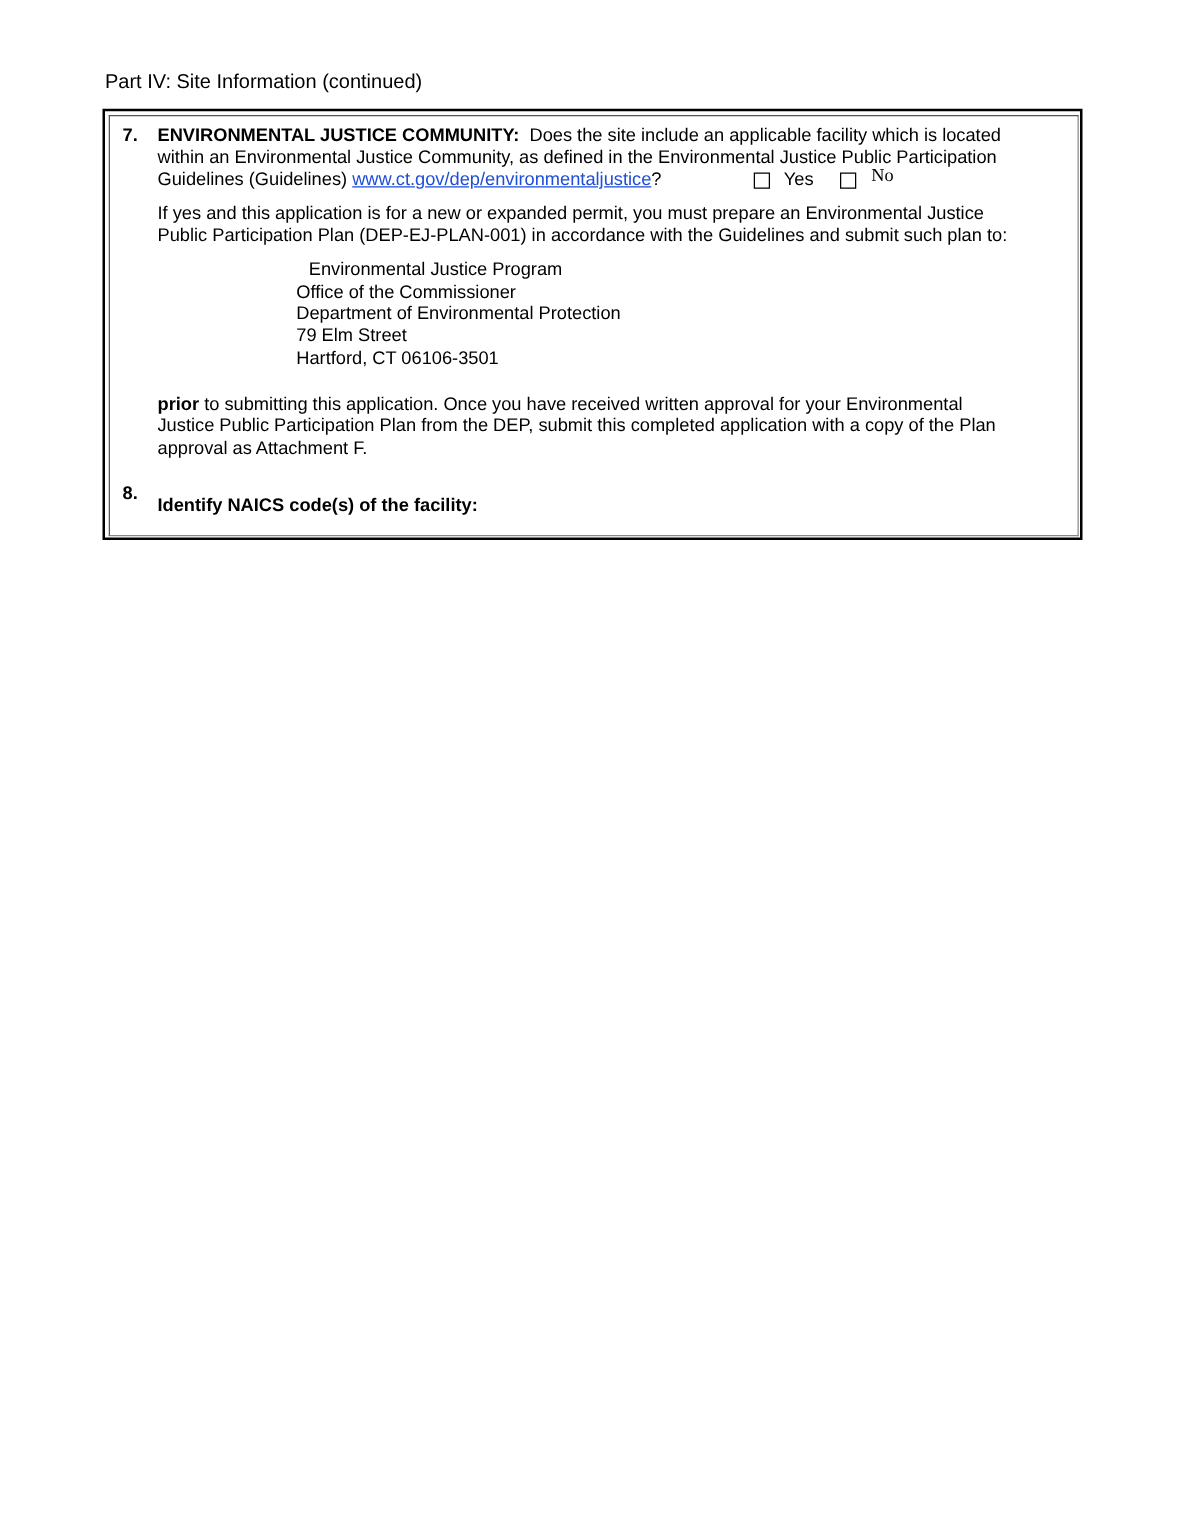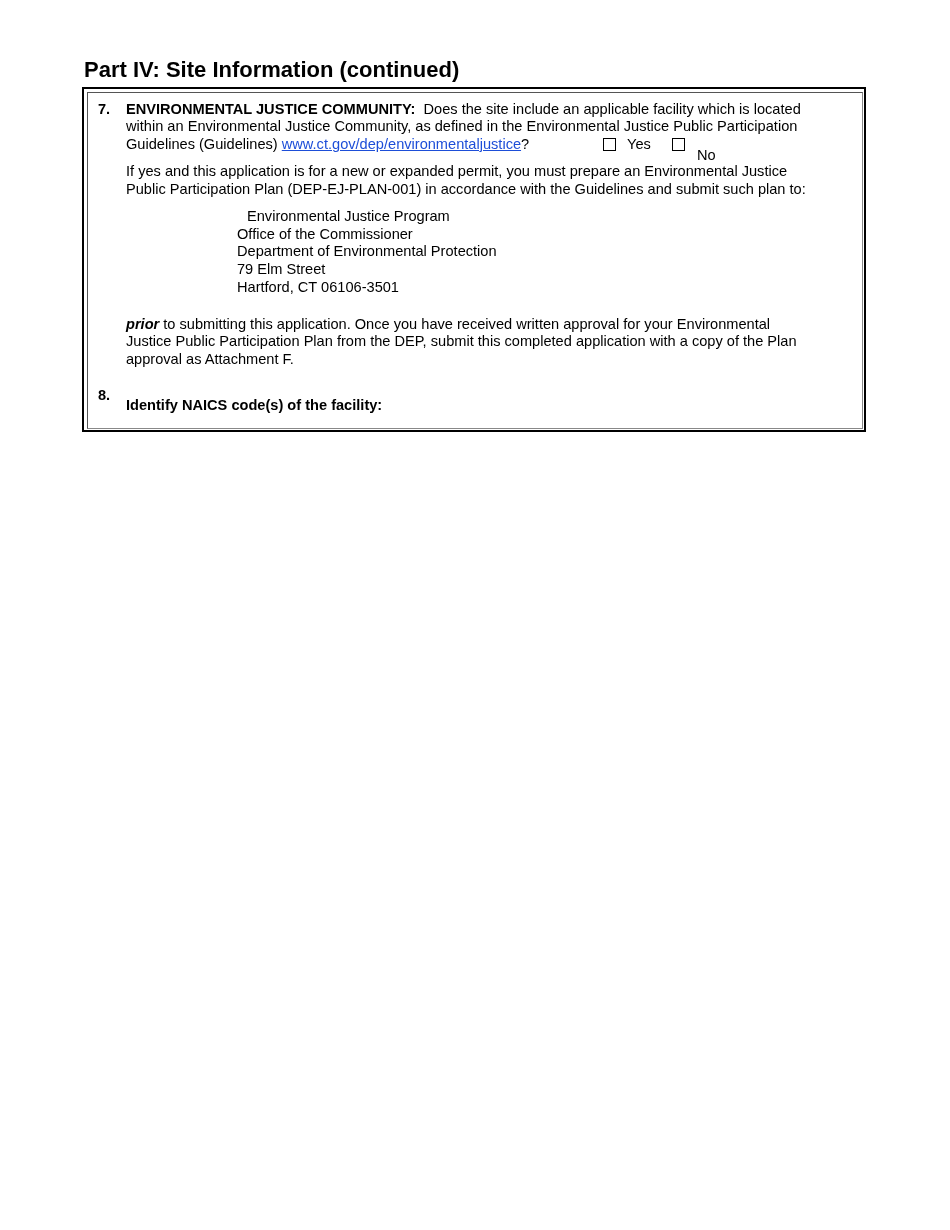--- a/index.html
+++ b/index.html
@@ -2,34 +2,34 @@
 <html><head>
 <meta charset="utf-8">
 <style>
   html, body { margin:0; padding:0; }
   body {
     width:950px; height:1230px; background:#ffffff; position:relative;
     font-family:"Liberation Sans", sans-serif; color:#000; overflow:hidden;
   }
   .part-title {
     position:absolute; left:84px; top:57px;
-    font-size:22px; font-weight:bold; letter-spacing:0px;
+    font-size:16px; font-weight:normal; letter-spacing:0px;
   }
   .box-outer {
     position:absolute; left:82px; top:87px; width:784px; height:345px;
     border:2px solid #000; box-sizing:border-box;
   }
   .box-inner {
     position:absolute; left:3px; top:3px; right:1px; bottom:1px;
     border:1px solid #555; border-right-color:#888; border-bottom-color:#888;
   }
   .txt { position:absolute; font-size:14.6px; line-height:17.5px; white-space:nowrap; }
   .num { font-weight:bold; }
   .b { font-weight:bold; }
-  .bi { font-weight:bold; font-style:italic; }
+  .bi { font-weight:bold; }
   a.link { color:#1d4ed8; text-decoration:underline; }
   .chk {
     position:absolute; width:13px; height:13px; border:1px solid #000; background:#fff;
     box-sizing:border-box;
   }
   .footer { position:absolute; top:1252px; font-size:13px; }
 </style>
 </head>
 <body>
 
@@ -44,21 +44,21 @@
   <span class="b">ENVIRONMENTAL JUSTICE COMMUNITY:</span>&nbsp;&nbsp;<span>Does the site include an applicable facility which is located</span>
 </div>
 <div class="txt" style="left:126px; top:118px;">within an Environmental Justice Community, as defined in the Environmental Justice Public Participation</div>
 <div class="txt" style="left:126px; top:136px;">
   <span>Guidelines (Guidelines) </span><a class="link">www.ct.gov/dep/environmentaljustice</a><span>?</span>
 </div>
 
 <div class="chk" style="left:603px; top:138px;"></div>
 <div class="txt" style="left:627px; top:136px;">Yes</div>
 <div class="chk" style="left:672px; top:138px;"></div>
-<div class="txt" style="left:697px; top:147px;">No</div>
+<div class="txt" style="left:697px; top:133px;font-family:Liberation Serif, serif;">No</div>
 
 <div class="txt" style="left:126px; top:163px;">If yes and this application is for a new or expanded permit, you must prepare an Environmental Justice</div>
 <div class="txt" style="left:126px; top:181px;">Public Participation Plan (DEP-EJ-PLAN-001) in accordance with the Guidelines and submit such plan to:</div>
 
 <div>
   <div class="txt" style="left:247px; top:208px;">Environmental Justice Program</div>
   <div class="txt" style="left:237px; top:226px;">Office of the Commissioner</div>
   <div class="txt" style="left:237px; top:243px;">Department of Environmental Protection</div>
   <div class="txt" style="left:237px; top:261px;">79 Elm Street</div>
   <div class="txt" style="left:237px; top:279px;">Hartford, CT 06106-3501</div>

